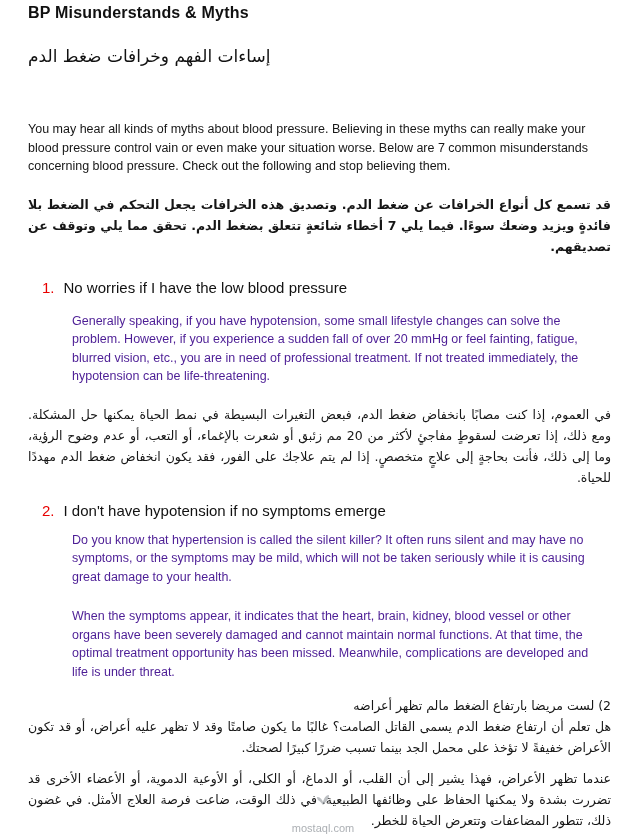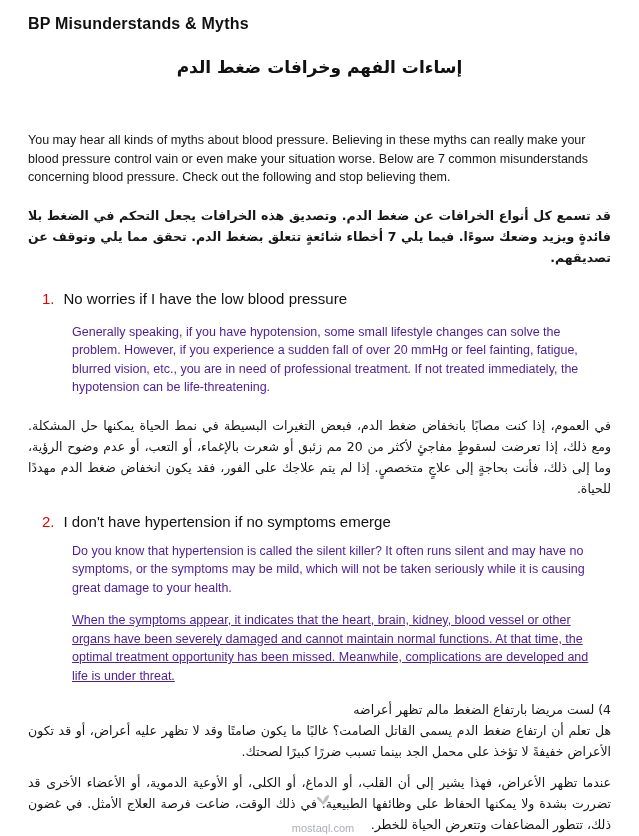--- a/index.html
+++ b/index.html
@@ -12,39 +12,39 @@
     height: 836px;
     overflow: hidden;
     font-family: "Liberation Sans", sans-serif;
     color: #1a1a1a;
     position: relative;
   }
   .page {
     box-sizing: border-box;
     width: 639px;
     height: 836px;
-    padding: 15px 28px 0 28px;
+    padding: 4px 28px 0 28px;
     position: relative;
   }
   h1.doc-title {
     margin: 0;
     font-size: 16px;
     font-weight: bold;
     color: #111;
     letter-spacing: 0.2px;
   }
   .ar {
     direction: rtl;
     font-family: "DejaVu Sans", sans-serif;
   }
   h2.title-ar {
     margin: 24px 0 0 0;
     font-size: 17px;
-    font-weight: bold;
-    text-align: center;
+    font-weight: normal;
+    text-align: left;
     color: #111;
   }
   p.intro-en {
     margin: 54px 0 0 0;
     font-size: 12.5px;
     line-height: 1.48;
     color: #161616;
   }
   p.intro-ar {
     margin: 18px 0 0 0;
@@ -64,22 +64,21 @@
     color: #e80000;
     margin-right: 9px;
   }
   p.body-ind {
     margin: 16px 16px 0 44px;
     font-size: 12.5px;
     line-height: 1.48;
     color: #4c1d95;
   }
   p.body-ind + p.body-ind {
-    margin-top: 14px;
-    text-decoration: underline;
+    margin-top: 21px;
   }
   .ar-block {
     margin-top: 18px;
   }
   .ar-block .ar-head {
     font-size: 12.5px;
     line-height: 1.68;
     text-align: right;
     color: #161616;
   }
@@ -134,29 +133,29 @@
     <span class="num">1.</span><span class="sec-h-text">No worries if I have the low blood pressure</span>
   </h3>
 
   <p class="body-ind">Generally speaking, if you have hypotension, some small lifestyle changes can solve the problem. However, if you experience a sudden fall of over 20 mmHg or feel fainting, fatigue, blurred vision, etc., you are in need of professional treatment. If not treated immediately, the hypotension can be life-threatening.</p>
 
   <div class="ar ar-block">
     <p class="ar-p">في العموم، إذا كنت مصابًا بانخفاض ضغط الدم، فبعض التغيرات البسيطة في نمط الحياة يمكنها حل المشكلة. ومع ذلك، إذا تعرضت لسقوطٍ مفاجئٍ لأكثر من 20 مم زئبق أو شعرت بالإغماء، أو التعب، أو عدم وضوح الرؤية، وما إلى ذلك، فأنت بحاجةٍ إلى علاجٍ متخصصٍ. إذا لم يتم علاجك على الفور، فقد يكون انخفاض ضغط الدم مهددًا للحياة.</p>
   </div>
 
   <h3 class="sec-h" style="margin-top:14px;">
-    <span class="num">2.</span><span class="sec-h-text">I don't have hypertension if no symptoms emerge</span>
+    <span class="num">2.</span><span class="sec-h-text">I don't have hypotension if no symptoms emerge</span>
   </h3>
 
   <p class="body-ind" style="margin-top:12px;">Do you know that hypertension is called the silent killer? It often runs silent and may have no symptoms, or the symptoms may be mild, which will not be taken seriously while it is causing great damage to your health.</p>
 
   <p class="body-ind">When the symptoms appear, it indicates that the heart, brain, kidney, blood vessel or other organs have been severely damaged and cannot maintain normal functions. At that time, the optimal treatment opportunity has been missed. Meanwhile, complications are developed and life is under threat.</p>
 
   <div class="ar ar-block second">
-    <div class="ar-head">4) لست مريضا بارتفاع الضغط مالم تظهر أعراضه</div>
+    <div class="ar-head">2) لست مريضا بارتفاع الضغط مالم تظهر أعراضه</div>
     <p class="ar-p">هل تعلم أن ارتفاع ضغط الدم يسمى القاتل الصامت؟ غالبًا ما يكون صامتًا وقد لا تظهر عليه أعراض، أو قد تكون الأعراض خفيفةً لا تؤخذ على محمل الجد بينما تسبب ضررًا كبيرًا لصحتك.</p>
     <p class="ar-p">عندما تظهر الأعراض، فهذا يشير إلى أن القلب، أو الدماغ، أو الكلى، أو الأوعية الدموية، أو الأعضاء الأخرى قد تضررت بشدة ولا يمكنها الحفاظ على وظائفها الطبيعية. في ذلك الوقت، ضاعت فرصة العلاج الأمثل. في غضون ذلك، تتطور المضاعفات وتتعرض الحياة للخطر.</p>
   </div>
 
   <div class="watermark">
     <svg width="14" height="12" viewBox="0 0 14 12" aria-hidden="true">
       <path d="M7 11 C4 6 1 7 1 3 C4 3 6 5 7 8 C8 4 10 1 13 1 C13 6 10 7 7 11 Z" fill="#8f949a" opacity="0.8"></path>
     </svg>
     <span class="wm-text">mostaql.com</span>
   </div>

